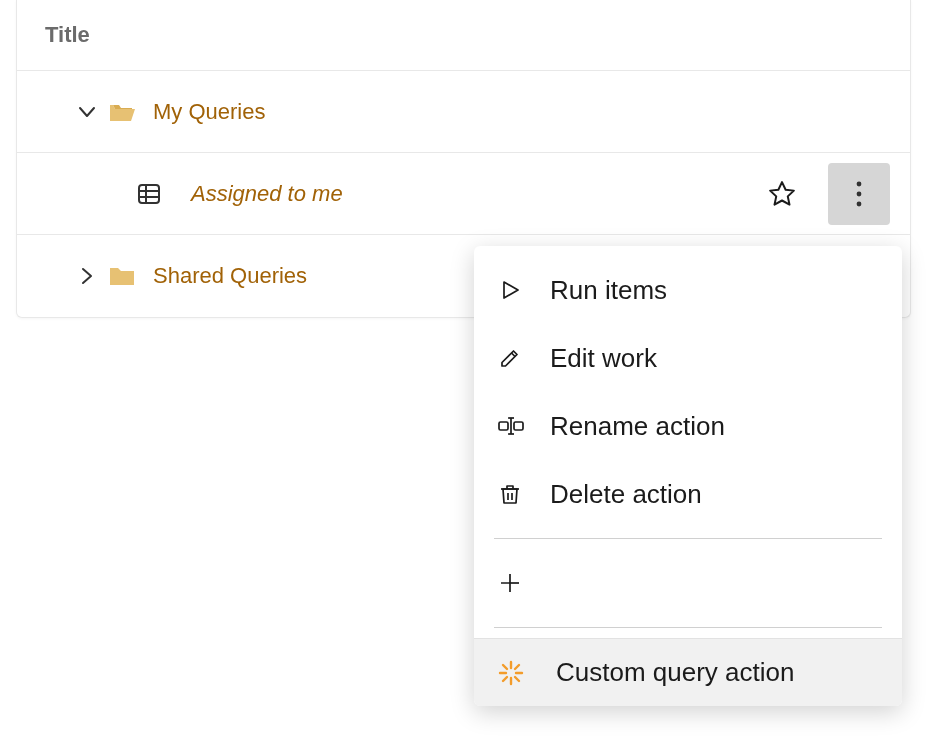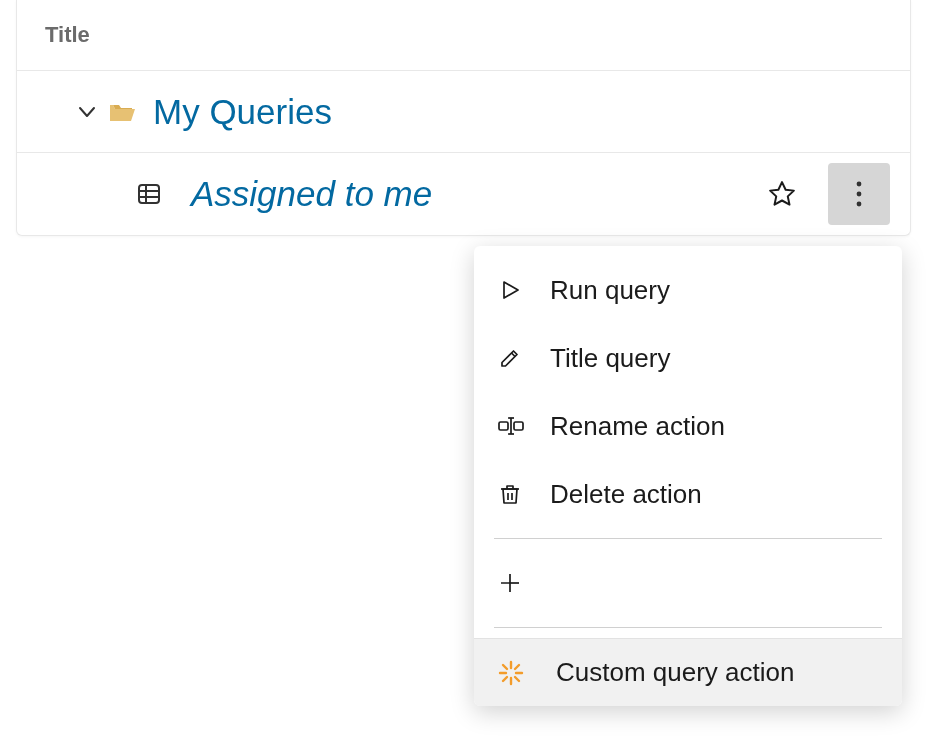--- a/index.html
+++ b/index.html
@@ -65,22 +65,22 @@
     height: 22px;
     margin-right: 18px;
   }
   .query-icon {
     width: 24px;
     height: 24px;
     margin-right: 30px;
   }
 
   .row-label {
-    font-size: 35px;
-    color: #0369a1;
+    font-size: 22px;
+    color: #a16207;
     flex-grow: 1;
   }
 
   .star-btn {
     width: 44px;
     height: 44px;
     display: flex;
     align-items: center;
     justify-content: center;
     margin-right: 24px;
@@ -178,42 +178,53 @@
     <div class="more-btn">
       <svg width="6" height="28" viewBox="0 0 6 28">
         <circle cx="3" cy="4" r="2.4" fill="#323232"></circle>
         <circle cx="3" cy="14" r="2.4" fill="#323232"></circle>
         <circle cx="3" cy="24" r="2.4" fill="#323232"></circle>
       </svg>
     </div>
   </div>
 
 
+  <div class="row">
+    <div class="chevron-cell">
+      <svg class="chevron" viewBox="0 0 24 24">
+        <polyline points="8,5 16,12 8,19" fill="none" stroke="#323232" stroke-width="2" stroke-linecap="round" stroke-linejoin="round"></polyline>
+      </svg>
+    </div>
+    <svg class="folder-icon" viewBox="0 0 26 22">
+      <path d="M1 3 L9 3 L12 6 L25 6 L25 20 L1 20 Z" fill="#e7c173"></path>
+    </svg>
+    <span class="row-label">Shared Queries</span>
+  </div>
 
 </div>
 
 <div class="menu">
 
   <div class="menu-item">
     <div class="menu-icon-cell">
       <svg width="24" height="24" viewBox="0 0 24 24">
         <path d="M6 4 L20 12 L6 20 Z" fill="none" stroke="#1b1b1b" stroke-width="1.7" stroke-linejoin="round"></path>
       </svg>
     </div>
-    <span class="menu-label">Run query</span>
+    <span class="menu-label">Run items</span>
   </div>
 
   <div class="menu-item">
     <div class="menu-icon-cell">
       <svg width="24" height="24" viewBox="0 0 24 24">
         <path d="M4 20 L4 16.5 L15.5 5 L19 8.5 L7.5 20 Z" fill="none" stroke="#1b1b1b" stroke-width="1.7" stroke-linejoin="round"></path>
         <line x1="13.5" y1="7" x2="17" y2="10.5" stroke="#1b1b1b" stroke-width="1.7"></line>
       </svg>
     </div>
-    <span class="menu-label">Title query</span>
+    <span class="menu-label">Edit work</span>
   </div>
 
   <div class="menu-item">
     <div class="menu-icon-cell">
       <svg width="26" height="24" viewBox="0 0 26 24">
         <rect x="1" y="8" width="9" height="8" rx="1.5" fill="none" stroke="#1b1b1b" stroke-width="1.7"></rect>
         <rect x="16" y="8" width="9" height="8" rx="1.5" fill="none" stroke="#1b1b1b" stroke-width="1.7"></rect>
         <line x1="13" y1="4" x2="13" y2="20" stroke="#1b1b1b" stroke-width="1.7"></line>
         <line x1="10" y1="4" x2="16" y2="4" stroke="#1b1b1b" stroke-width="1.7"></line>
         <line x1="10" y1="20" x2="16" y2="20" stroke="#1b1b1b" stroke-width="1.7"></line>

